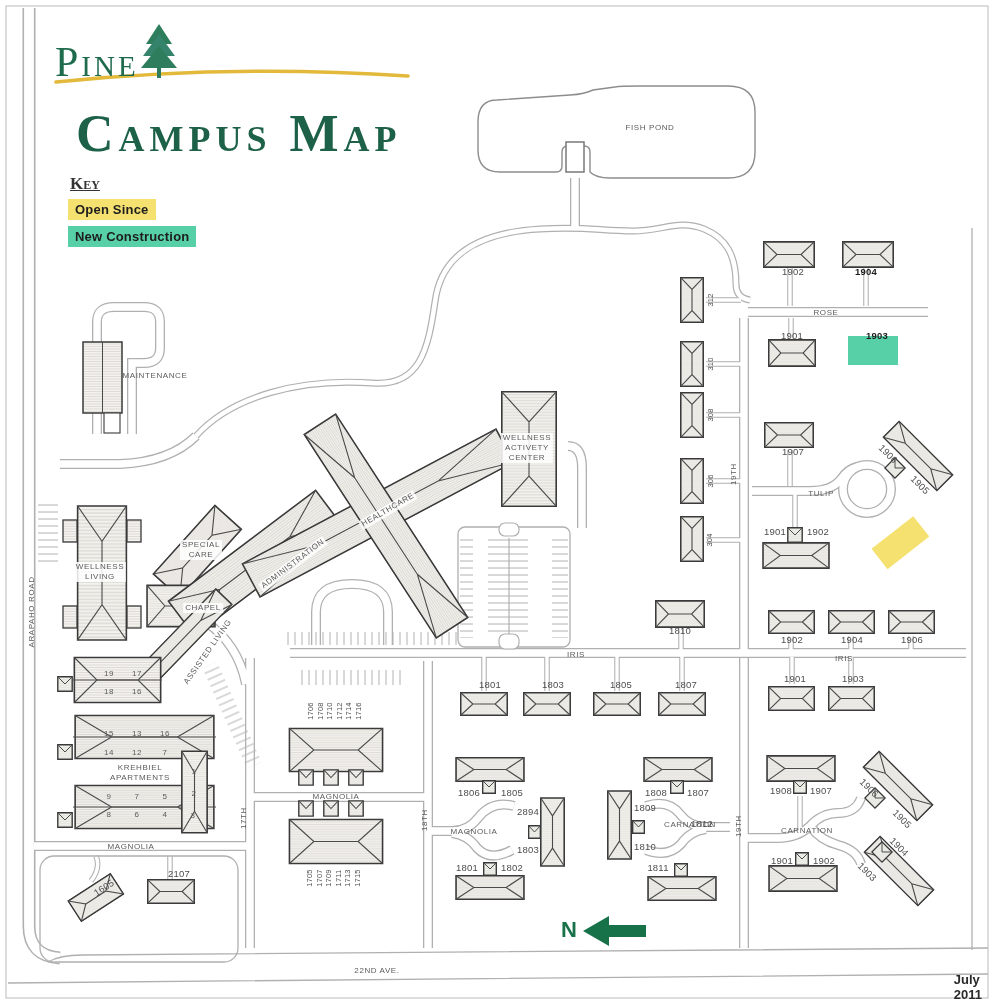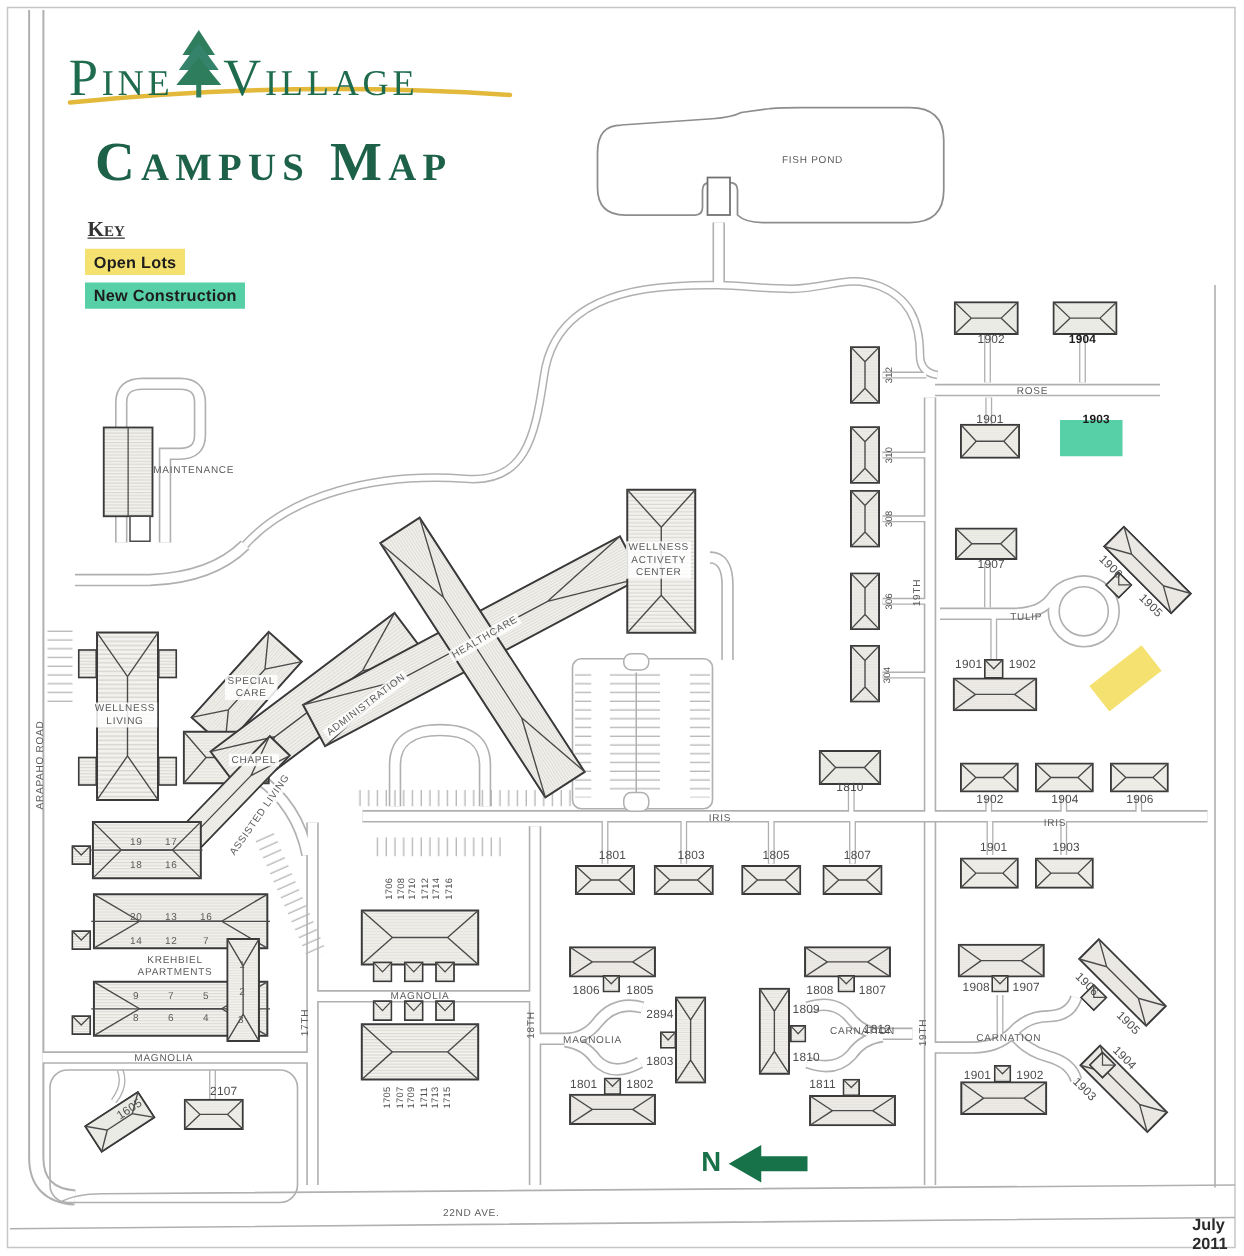--- a/index.html
+++ b/index.html
@@ -9,21 +9,21 @@
   
   .brand{position:absolute;left:55px;top:22px;color:#1E6B4E;font-family:"Liberation Serif",serif;
          font-size:29px;letter-spacing:3px;white-space:nowrap;display:flex;align-items:flex-end;}
   .brand .big{font-size:42px;line-height:.9;}
   .brand .word{display:inline-block;}
   .treewrap{display:inline-block;margin:0 2px -4px 2px;}
   .swoosh{position:absolute;left:50px;top:60px;}
   .tagline{position:absolute;left:56px;top:88px;color:#6E977F;font-family:"Liberation Serif",serif;
            font-variant:small-caps;font-size:14px;letter-spacing:1.6px;white-space:nowrap;}
   .maptitle{position:absolute;left:76px;top:104px;color:#1D6148;font-family:"Liberation Serif",serif;
-            font-variant:small-caps;font-size:44px;font-weight:600;letter-spacing:5px;}
+            font-variant:small-caps;font-size:52px;font-weight:600;letter-spacing:5px;}
   .keyhead{position:absolute;left:70px;top:174px;color:#333;font-family:"Liberation Serif",serif;
            font-variant:small-caps;font-size:17px;font-weight:700;text-decoration:underline;}
   .chip{position:absolute;left:68px;font-size:13px;font-weight:700;color:#1d1d1d;
         padding:3px 7px;letter-spacing:.2px;}
   .chip.open{top:199px;background:#F5E170;}
   .chip.newc{top:226px;background:#57CFA7;}
   
   .ml{position:absolute;transform:translate(-50%,-50%);font-size:8px;line-height:1.25;color:#5b5b5b;
       letter-spacing:.6px;white-space:pre;text-align:center;}
   .num{font-size:9.5px;color:#4d4d4d;letter-spacing:.2px;}
@@ -243,25 +243,24 @@
 <div class="brand">
   <span class="word"><span class="big">P</span>INE</span>
   <span class="treewrap">
     <svg width="36" height="58" viewBox="0 0 36 58">
       <rect x="16" y="42" width="4" height="14" fill="#2E7D5C"></rect>
       <polygon points="18,2 5,22 31,22" fill="#2E7D5C"></polygon>
       <polygon points="18,12 2,34 34,34" fill="#35836A"></polygon>
       <polygon points="18,24 0,46 36,46" fill="#2E7D5C"></polygon>
     </svg>
   </span>
-  <span class="word"><span class="big">V</span>ILLAGE</span>
 </div>
 <div class="maptitle">Campus Map</div>
 <div class="keyhead">Key</div>
-<div class="chip open">Open Lots</div>
+<div class="chip open">Open Since</div>
 <div class="chip newc">New Construction</div>
 
 <div class="ml" style="left:650px;top:128px">FISH POND</div>
 <div class="ml" style="left:155px;top:376px">MAINTENANCE</div>
 <div class="ml rm90" style="left:32px;top:612px">ARAPAHO ROAD</div>
 <div class="ml halo" style="left:100px;top:572px">WELLNESS
 LIVING</div>
 <div class="ml halo" style="left:201px;top:550px">SPECIAL
 CARE</div>
 <div class="ml halo" style="left:203px;top:608px">CHAPEL</div>
@@ -345,21 +344,21 @@
 <div class="ml num rm90 sm" style="left:320px;top:878px">1707</div>
 <div class="ml num rm90 sm" style="left:329px;top:878px">1709</div>
 <div class="ml num rm90 sm" style="left:339px;top:878px">1711</div>
 <div class="ml num rm90 sm" style="left:348px;top:878px">1713</div>
 <div class="ml num rm90 sm" style="left:358px;top:878px">1715</div>
 
 <div class="ml" style="left:109px;top:674px">19</div>
 <div class="ml" style="left:137px;top:674px">17</div>
 <div class="ml" style="left:109px;top:692px">18</div>
 <div class="ml" style="left:137px;top:692px">16</div>
-<div class="ml" style="left:109px;top:734px">20</div>
+<div class="ml" style="left:109px;top:734px">15</div>
 <div class="ml" style="left:137px;top:734px">13</div>
 <div class="ml" style="left:165px;top:734px">16</div>
 <div class="ml" style="left:109px;top:753px">14</div>
 <div class="ml" style="left:137px;top:753px">12</div>
 <div class="ml" style="left:165px;top:753px">7</div>
 <div class="ml" style="left:109px;top:797px">9</div>
 <div class="ml" style="left:137px;top:797px">7</div>
 <div class="ml" style="left:165px;top:797px">5</div>
 <div class="ml" style="left:109px;top:815px">8</div>
 <div class="ml" style="left:137px;top:815px">6</div>

